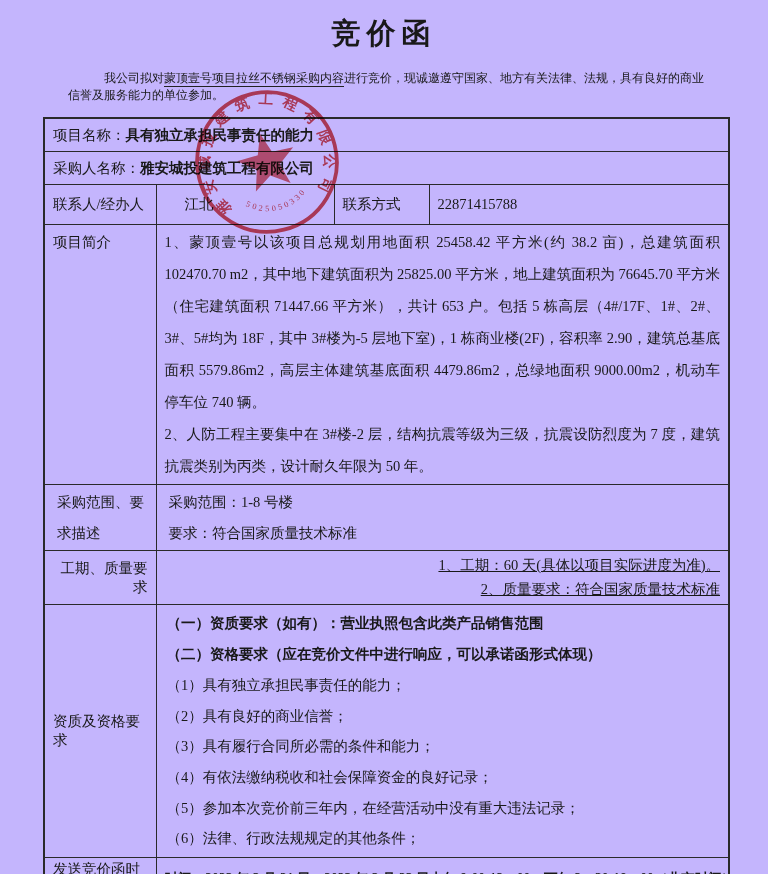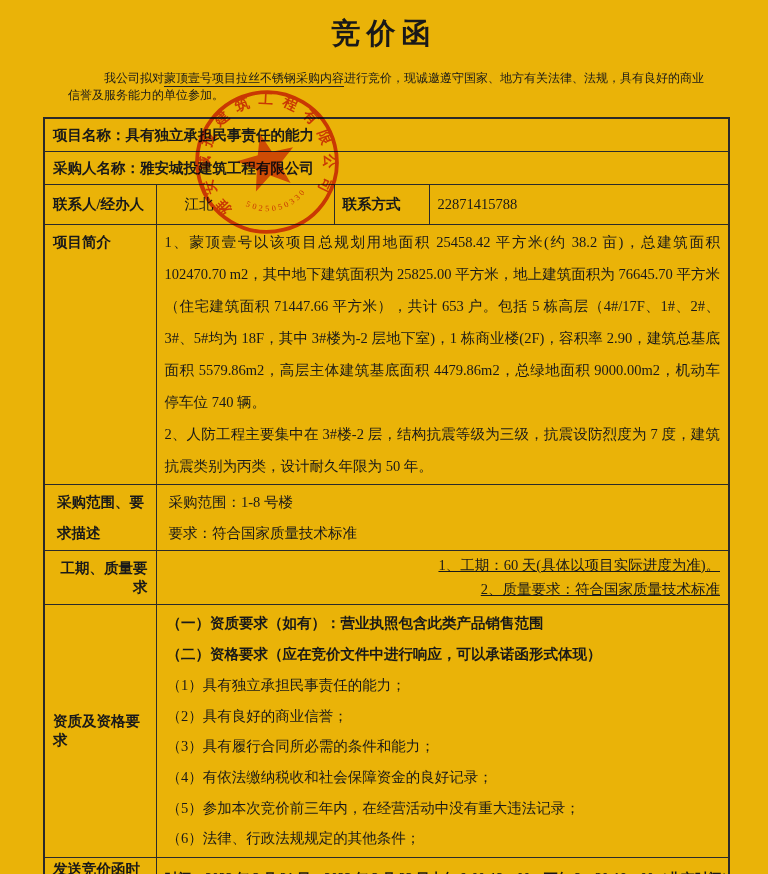--- a/index.html
+++ b/index.html
@@ -1,20 +1,20 @@
 <!DOCTYPE html>
 <html style="--seal: #d6363f; --ink: #191919; --line: #2a2a2a;"><head>
 <meta charset="utf-8">
 <style>
   :root { --seal:#d6363f; --ink:#191919; --line:#2a2a2a; }
   * { margin:0; padding:0; box-sizing:border-box; }
   html,body { background:#ffffff; }
   .page {
     position:relative; width:768px; height:874px; margin:0 auto;
-    background:#eab308; color:var(--ink);
+    background:#c4b5fd; color:var(--ink);
     font-family:"Liberation Serif","DejaVu Serif",serif;
     overflow:hidden;
   }
   .doc-title {
     text-align:center; padding-top:14px;
     font-size:29px; font-weight:700; letter-spacing:6px;
   }
   .intro {
     margin:16px 64px 12px 68px;
     font-size:12px; line-height:1.45; text-align:justify;
@@ -25,21 +25,21 @@
   table.bid {
     border-collapse:collapse; table-layout:fixed;
     margin-left:43px; width:685px;
     border:2px solid var(--line);
   }
   td {
     border:1px solid var(--line);
     padding:2px 8px; font-size:14.5px; vertical-align:middle;
     overflow:hidden;
   }
-  .lab { font-weight:700; }
+  .lab { font-weight:400; }
   .bold { font-weight:700; }
   tr.r1 td { height:34px; }
   tr.r2 td { height:33px; }
   tr.r3 td { height:40px; }
   tr.r4 td { height:224px; vertical-align:top; }
   tr.r4 td.lab { padding-top:8px; }
   tr.r5 td { height:62px; vertical-align:top; }
   tr.r6 td { height:54px;text-align:right; }
   tr.r7 td { height:253px; }
   tr.r8 td { height:26px; }
@@ -83,21 +83,21 @@
     </tr>
     <tr class="r3">
       <td class="lab">联系人/经办人</td>
       <td class="cval">江北</td>
       <td class="lab">联系方式</td>
       <td>22871415788</td>
     </tr>
     <tr class="r4">
       <td class="lab">项目简介</td>
       <td colspan="3">
-        <p class="spaced">1、蒙顶壹号以该项目总规划用地面积 25458.42 平方米(约 38.2 亩)，总建筑面积 102470.70 m2，其中地下建筑面积为 25825.00 平方米，地上建筑面积为 76645.70 平方米（住宅建筑面积 71447.66 平方米），共计 653 户。包括 5 栋高层（4#/17F、1#、2#、3#、5#均为 18F，其中 3#楼为-2 层地下室)，1 栋商业楼(2F)，容积率 2.90，建筑总基底面积 5579.86m2，高层主体建筑基底面积 4479.86m2，总绿地面积 9000.00m2，机动车停车位 740 辆。</p>
+        <p class="spaced">1、蒙顶壹号以该项目总规划用地面积 25458.42 平方米(约 38.2 亩)，总建筑面积 102470.70 m2，其中地下建筑面积为 25825.00 平方米，地上建筑面积为 76645.70 平方米（住宅建筑面积 71447.66 平方米），共计 653 户。包括 5 栋高层（4#/17F、1#、2#、3#、5#均为 18F，其中 3#楼为-5 层地下室)，1 栋商业楼(2F)，容积率 2.90，建筑总基底面积 5579.86m2，高层主体建筑基底面积 4479.86m2，总绿地面积 9000.00m2，机动车停车位 740 辆。</p>
         <p class="spaced">2、人防工程主要集中在 3#楼-2 层，结构抗震等级为三级，抗震设防烈度为 7 度，建筑抗震类别为丙类，设计耐久年限为 50 年。</p>
       </td>
     </tr>
     <tr class="r5">
       <td class="lab spaced2">采购范围、要求描述</td>
       <td colspan="3" class="spaced2">
         <div>采购范围：1-8 号楼</div>
         <div>要求：符合国家质量技术标准</div>
       </td>
     </tr>

